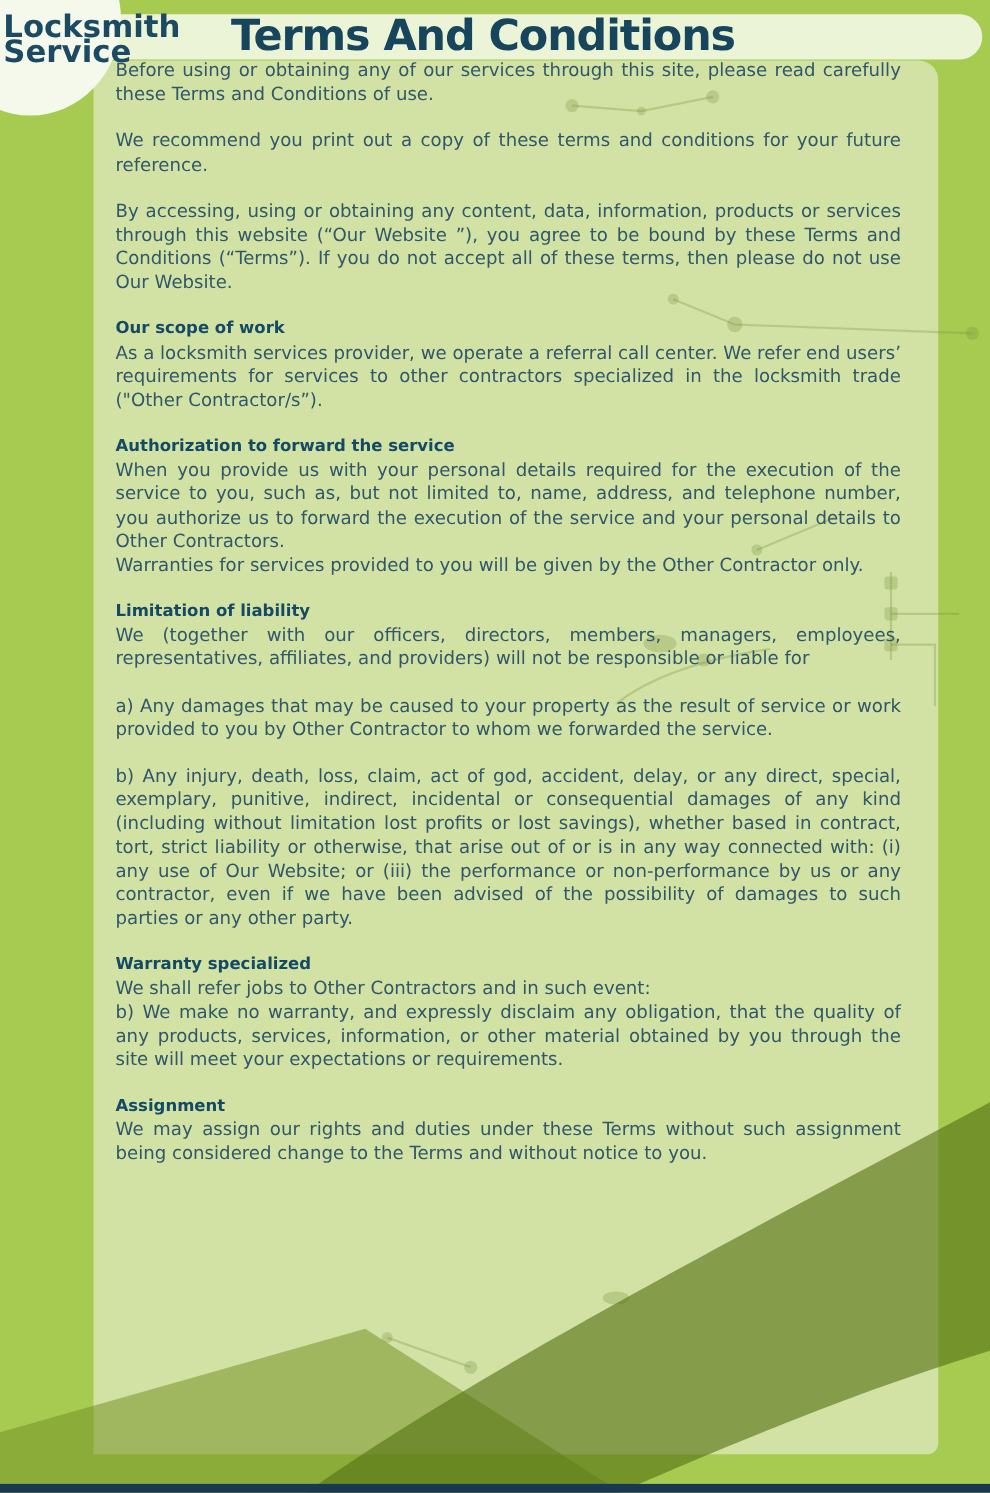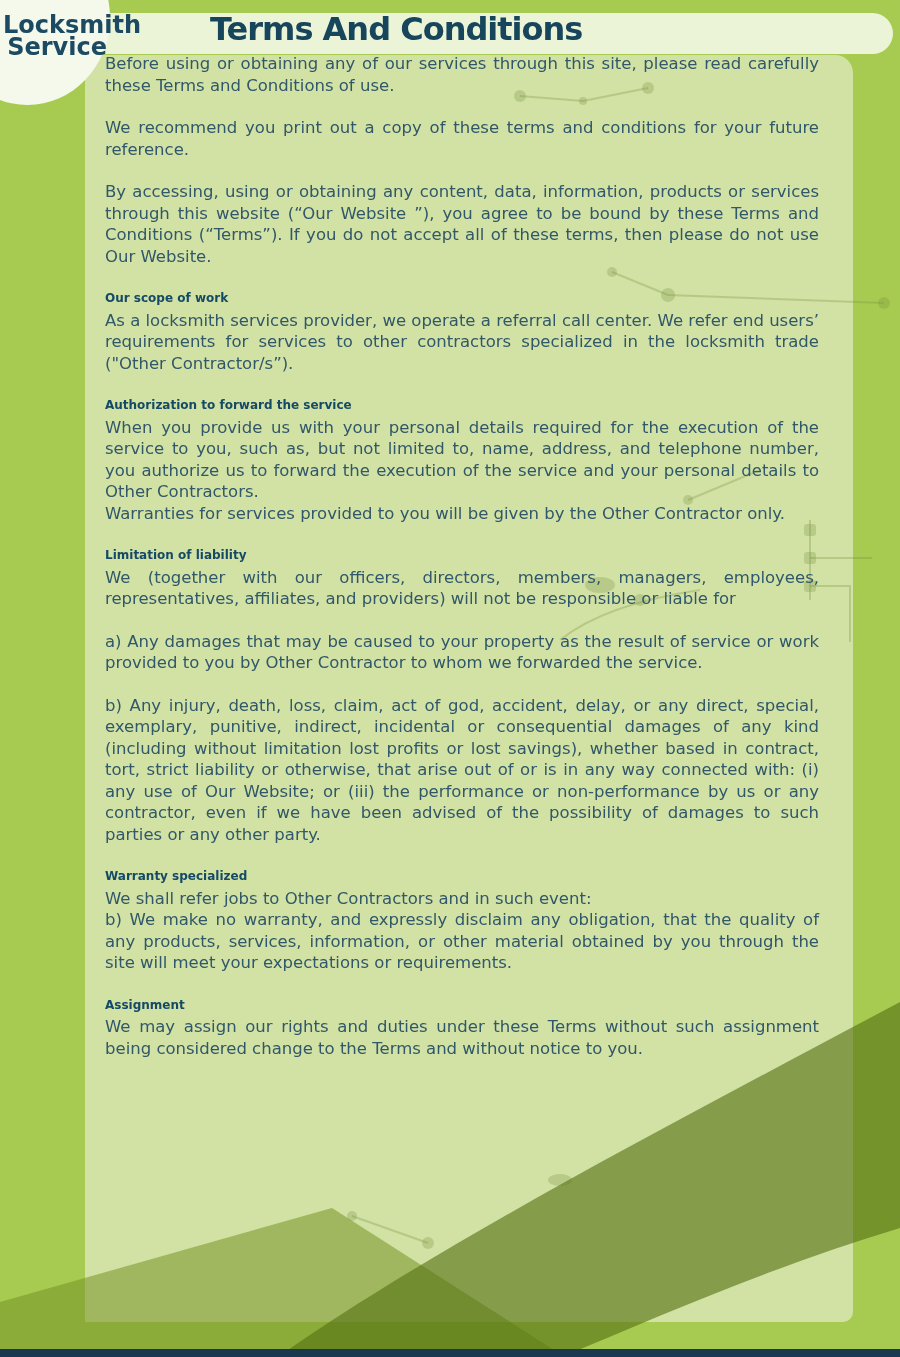--- a/index.html
+++ b/index.html
@@ -11,33 +11,33 @@
   .panel-bg{position:absolute;left:85px;top:55px;width:768px;height:1267px;
             background:#d2e1a4;border-radius:0 18px 10px 0;z-index:1;}
 
   
   .decor{position:absolute;left:0;top:0;z-index:2;pointer-events:none;}
 
   
   .title-band{position:absolute;left:0;top:13px;width:893px;height:41px;
               background:#ecf4d8;border-radius:0 22px 22px 0;z-index:3;}
   .page-title{position:absolute;left:210px;top:10px;margin:0;z-index:4;
-              font-size:32px;font-weight:bold;letter-spacing:-1px;color:#16455c;
+              font-size:39px;font-weight:bold;letter-spacing:-1px;color:#16455c;
               font-family:"DejaVu Sans",sans-serif;}
   .logo-circle{position:absolute;left:-55px;top:-70px;width:165px;height:175px;
                border-radius:50%;background:#f4f9ec;z-index:5;}
   .logo-text{position:absolute;left:58px;top:84px;width:104px;text-align:right;
-             font-size:24px;line-height:22px;font-weight:bold;color:#1d4a63;}
+             font-size:28px;line-height:22px;font-weight:bold;color:#1d4a63;}
 
   
   .content{position:absolute;left:105px;top:53px;width:714px;z-index:6;
            font-size:16.5px;line-height:21.5px;color:#30576a;}
   .content p{margin:21px 0 0 0;text-align:justify;}
   .content p.tight{margin-top:0;}
-  .content .sec-heading{margin:21px 0 0 0;font-size:12px;line-height:21.5px;
+  .content .sec-heading{margin:21px 0 0 0;font-size:15px;line-height:21.5px;
                         font-weight:bold;color:#144a66;}
   .content > section:first-child p:first-child{margin-top:0;}
 
   .footer-bar{position:absolute;left:0;bottom:0;width:900px;height:8px;
               background:#1a3850;z-index:7;}
 </style>
 </head>
 <body>
 
 <div class="page">

